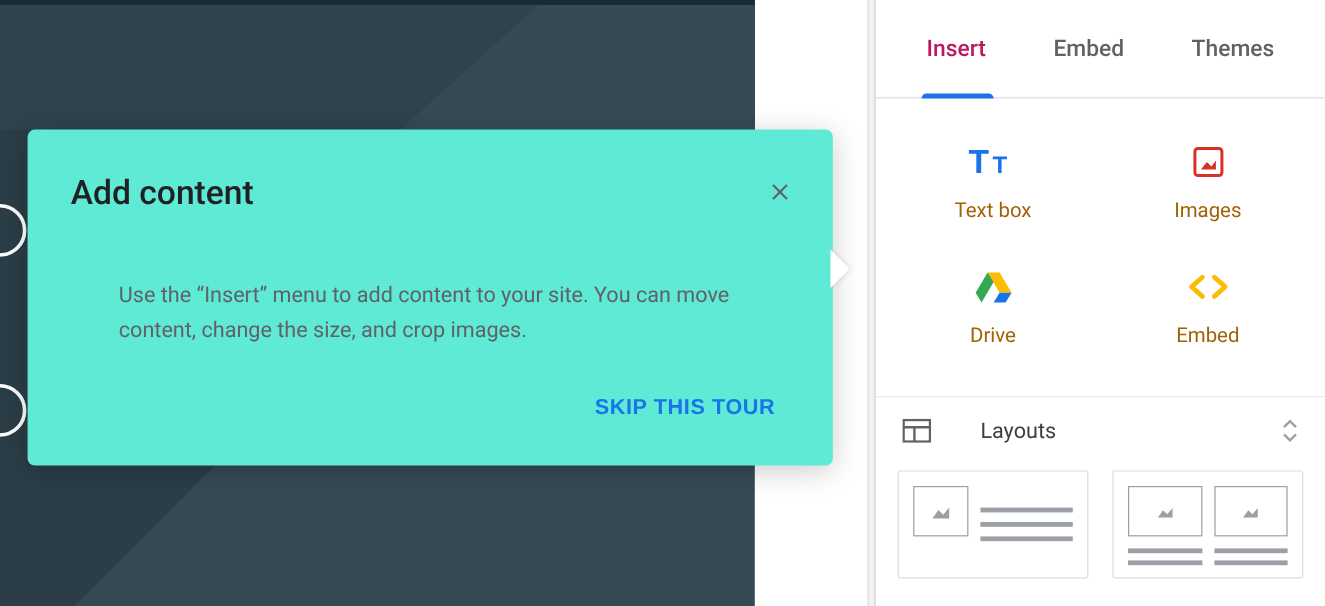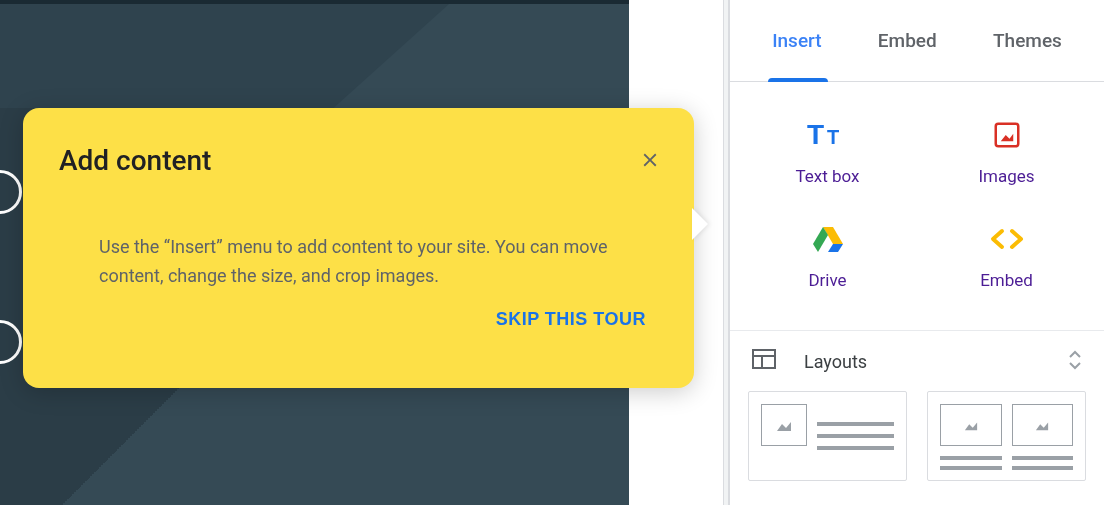--- a/index.html
+++ b/index.html
@@ -47,22 +47,22 @@
     }
     .circle1 { top: 170px; }
     .circle2 { top: 320px; }
 
     .tour-popup {
       position: absolute;
       left: 23px;
       top: 108px;
       width: 671px;
       height: 280px;
-      background: #fde047;
-      border-radius: 16px;
+      background: #5eead4;
+      border-radius: 6px;
       box-shadow: 0 4px 24px rgba(0,0,0,0.2);
       padding: 36px 36px 28px 36px;
       z-index: 10;
     }
     .tour-arrow {
       position: absolute;
       right: -14px;
       top: 100px;
       width: 0; height: 0;
       border-top: 16px solid transparent;
@@ -89,21 +89,21 @@
       margin-top: 56px;
       font-size: 18px;
       line-height: 1.6;
       color: #5f6368;
       max-width: 560px;
       margin-left: 40px;
     }
     .tour-actions {
       position: absolute;
       right: 36px;
-      bottom: 44px;
+      bottom: 24px;
       display: flex;
       gap: 24px;
       align-items: flex-start;
       flex-direction: column;
     }
     .btn-skip {
       background: none;
       border: none;
       color: #1a73e8;
       font-size: 18px;
@@ -153,21 +153,21 @@
     }
     .tab {
       font-size: 19px;
       font-weight: 500;
       color: #5f6368;
       cursor: pointer;
       position: relative;
       padding: 28px 4px;
     }
     .tab.active {
-      color: #3b82f6;
+      color: #be185d;
     }
     .tab.active::after {
       content: "";
       position: absolute;
       left: 0;
       bottom: -2px;
       width: 60px;
       height: 4px;
       background: #1a73e8;
       border-radius: 4px 4px 0 0;
@@ -185,27 +185,26 @@
       gap: 14px;
       padding: 18px 0;
       cursor: pointer;
     }
     .insert-icon {
       height: 34px;
       display:flex;align-items:center;justify-content:center;
     }
     .insert-label {
       font-size: 17px;
-      color: #4c1d95;
+      color: #a16207;
     }
     .section-header {
       display:flex;
-      align-items:center;
       padding: 18px 22px;
-      gap: 28px;
+      gap: 41px;
       color:#3c4043;
       font-size:18px;
     }
     .section-collapse {
       margin-left:auto;
       color:#80868b;
       font-size:14px;
       line-height:1;
       cursor:pointer;
     }

